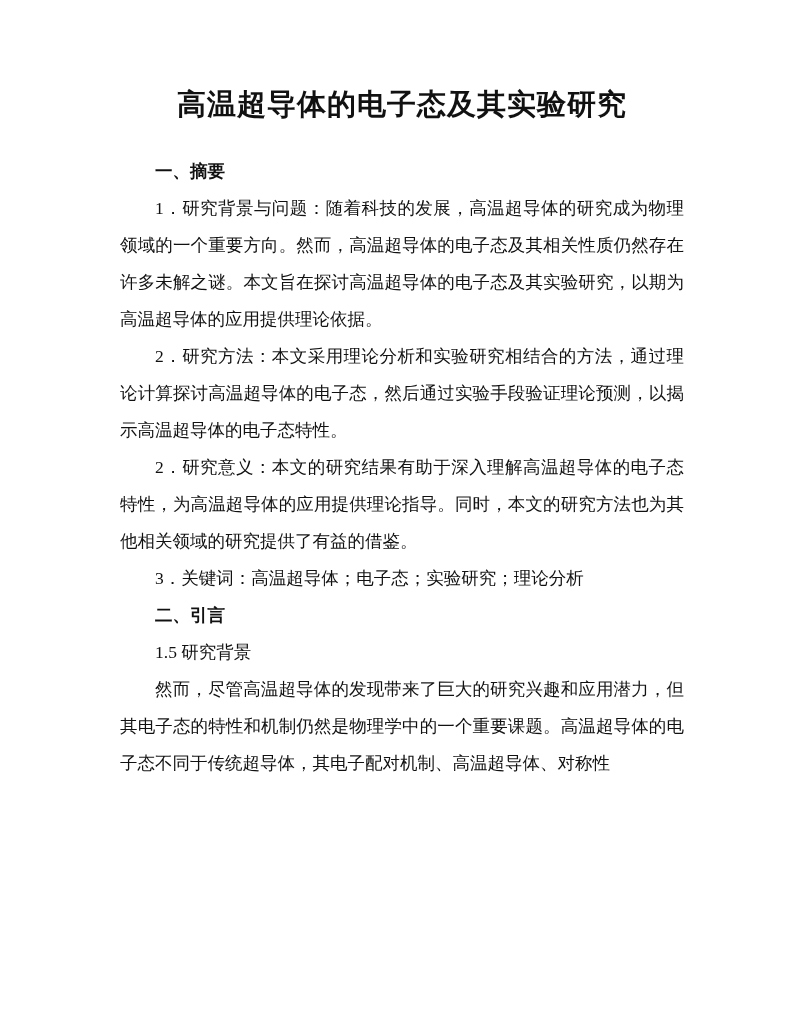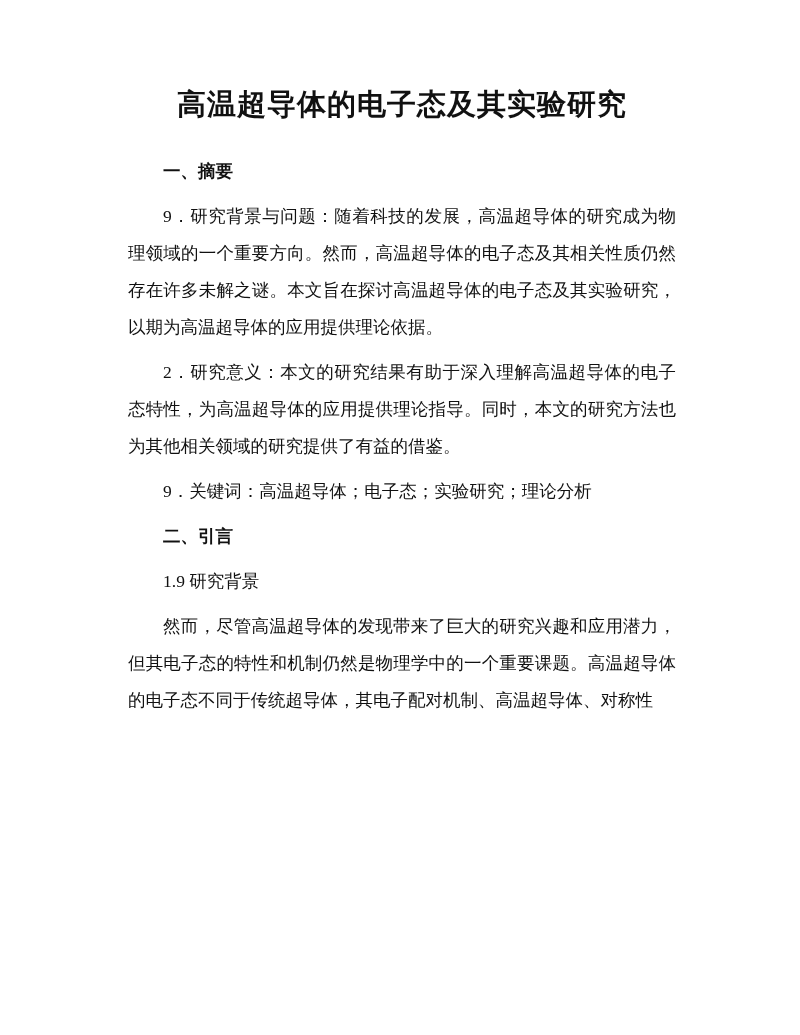--- a/index.html
+++ b/index.html
@@ -23,21 +23,21 @@
     font-weight: bold;
     letter-spacing: 1px;
     margin: 0 0 28px 0;
     line-height: 1.4;
   }
   .block {
     font-size: 17.5px;
     line-height: 37px;
     text-align: justify;
     text-justify: inter-ideograph;
-    margin: 8px;
+    margin: 0;
   }
   .heading {
     font-weight: bold;
     text-indent: 2em;
   }
   .subheading {
     font-weight: normal;
     text-indent: 2em;
   }
   .para {
@@ -46,26 +46,27 @@
   }
 </style>
 </head>
 <body>
 
 <div class="page">
   <h1 class="doc-title">高温超导体的电子态及其实验研究</h1>
 
   <p class="block heading">一、摘要</p>
 
-  <p class="block para">9．研究背景与问题：随着科技的发展，高温超导体的研究成为物理领域的一个重要方向。然而，高温超导体的电子态及其相关性质仍然存在许多未解之谜。本文旨在探讨高温超导体的电子态及其实验研究，以期为高温超导体的应用提供理论依据。</p>
+  <p class="block para">1．研究背景与问题：随着科技的发展，高温超导体的研究成为物理领域的一个重要方向。然而，高温超导体的电子态及其相关性质仍然存在许多未解之谜。本文旨在探讨高温超导体的电子态及其实验研究，以期为高温超导体的应用提供理论依据。</p>
 
+  <p class="block para">2．研究方法：本文采用理论分析和实验研究相结合的方法，通过理论计算探讨高温超导体的电子态，然后通过实验手段验证理论预测，以揭示高温超导体的电子态特性。</p>
 
   <p class="block para">2．研究意义：本文的研究结果有助于深入理解高温超导体的电子态特性，为高温超导体的应用提供理论指导。同时，本文的研究方法也为其他相关领域的研究提供了有益的借鉴。</p>
 
-  <p class="block para">9．关键词：高温超导体；电子态；实验研究；理论分析</p>
+  <p class="block para">3．关键词：高温超导体；电子态；实验研究；理论分析</p>
 
   <p class="block heading">二、引言</p>
 
-  <p class="block subheading">1.9 研究背景</p>
+  <p class="block subheading">1.5 研究背景</p>
 
 
   <p class="block para">然而，尽管高温超导体的发现带来了巨大的研究兴趣和应用潜力，但其电子态的特性和机制仍然是物理学中的一个重要课题。高温超导体的电子态不同于传统超导体，其电子配对机制、高温超导体、对称性</p>
 </div>
 
 </body></html>

